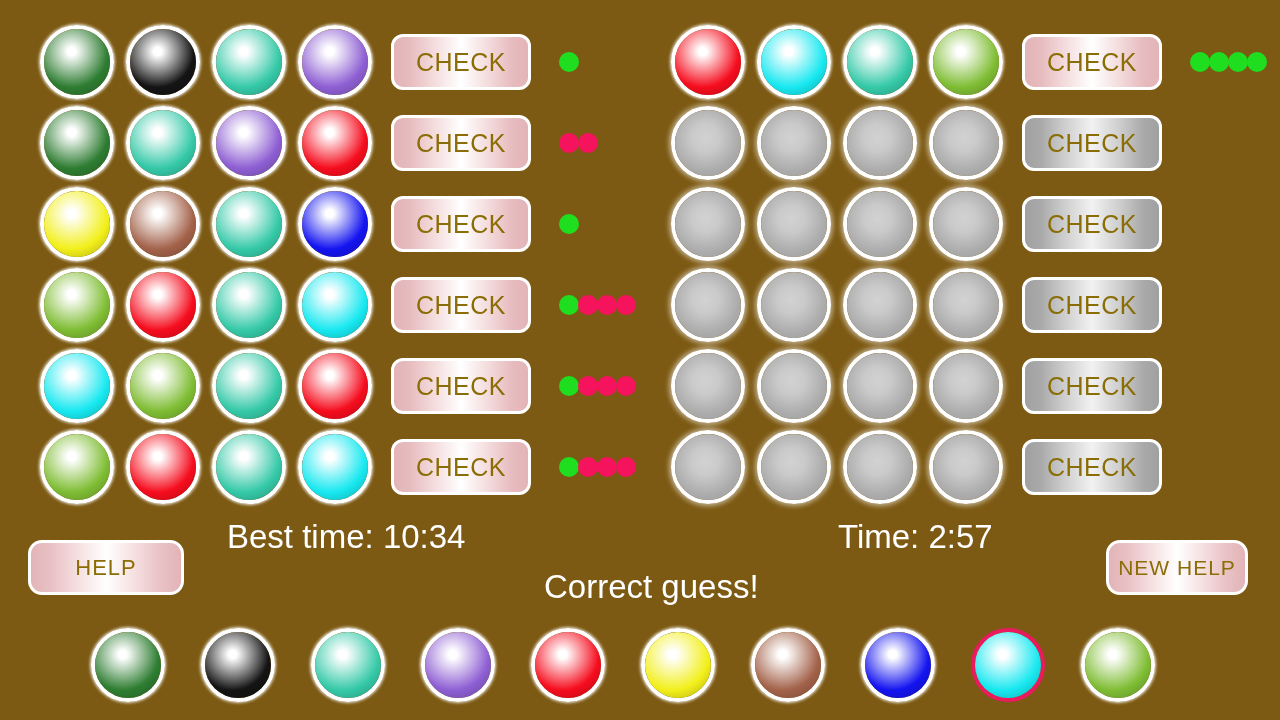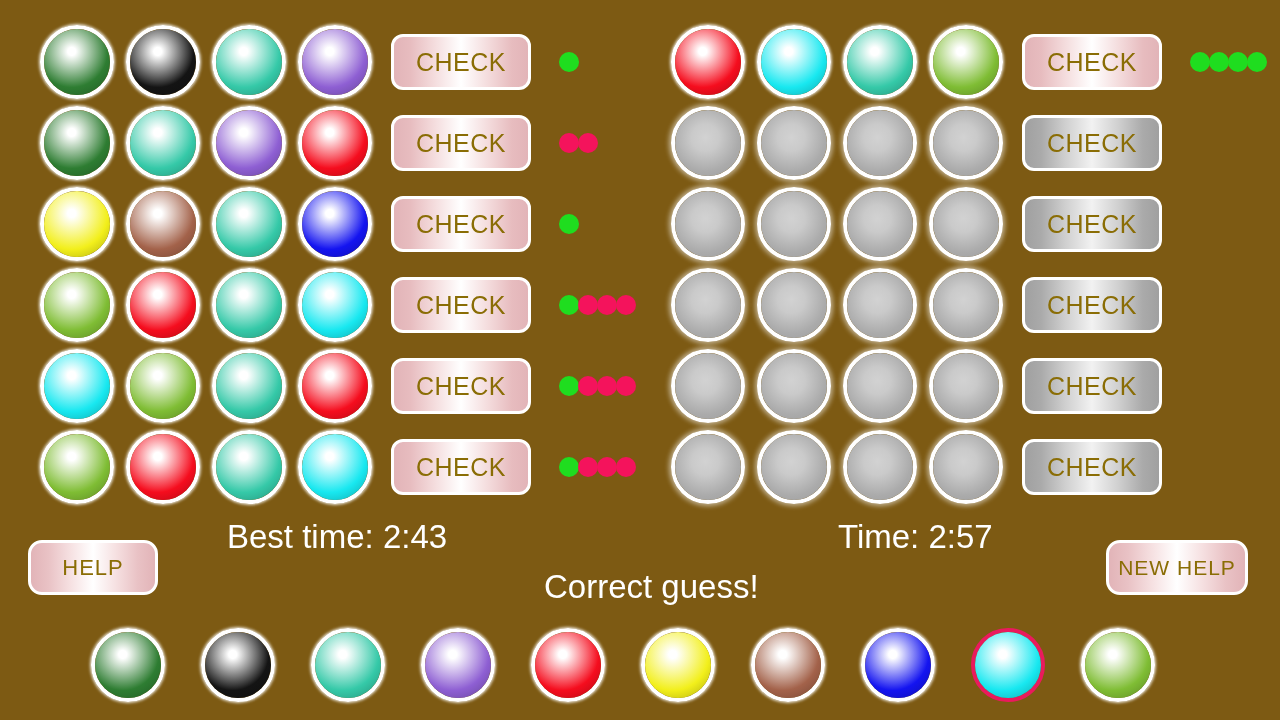--- a/index.html
+++ b/index.html
@@ -88,21 +88,21 @@
     display: flex;
     align-items: center;
     justify-content: center;
     color: #8a6d05;
     font-size: 22px;
     letter-spacing: 1px;
     background: linear-gradient(90deg,
         #e2b4b8 0%, #e9c2c5 14%, #f6e1e2 32%,
         #ffffff 50%, #f6e1e2 68%, #e9c2c5 86%, #e2b4b8 100%);
   }
-  #help-button     { left: 28px;   top: 540px; width: 130px; height: 55px; }
+  #help-button     { left: 28px;   top: 540px; width: 156px; height: 55px; }
   #new-game-button { left: 1106px; top: 540px; width: 142px; height: 55px; font-size: 21px; }
 
   .status-text {
     position: absolute;
     color: #ffffff;
     font-size: 33px;
     white-space: nowrap;
   }
   #best-time-label { left: 227px; top: 518px; }
   #time-label      { left: 838px; top: 518px; }
@@ -319,21 +319,21 @@
       </div>
       <div class="peg empty" style="left: 843px; top: 430px;">
         <div class="ball" style="background: radial-gradient(circle at 46% 42%, rgb(210, 210, 210) 0%, rgb(202, 202, 202) 26%, rgb(171, 171, 171) 64%, rgb(154, 154, 154) 100%);"></div>
       </div>
       <div class="peg empty" style="left: 929px; top: 430px;">
         <div class="ball" style="background: radial-gradient(circle at 46% 42%, rgb(210, 210, 210) 0%, rgb(202, 202, 202) 26%, rgb(171, 171, 171) 64%, rgb(154, 154, 154) 100%);"></div>
       </div>
       <div class="check-btn disabled" style="left: 1022px; top: 439px;">CHECK</div>
     </div>
 
-  <div class="status-text" id="best-time-label">Best time: 2:43</div>
+  <div class="status-text" id="best-time-label">Best time: 10:34</div>
   <div class="status-text" id="time-label">Time: 2:57</div>
   <div class="status-text" id="message-label">Correct guess!</div>
 
   <div class="pill-btn" id="help-button">HELP</div>
   <div class="pill-btn" id="new-game-button">NEW HELP</div>
 
   <div id="palette">
       <div class="palette-peg" style="left: 91px;">
         <div class="ball" style="background: radial-gradient(circle at 42% 34%, rgb(255, 255, 255) 0%, rgb(255, 255, 255) 7%, rgb(46, 125, 50) 62%, rgb(32, 88, 35) 100%);"></div>
       </div>

